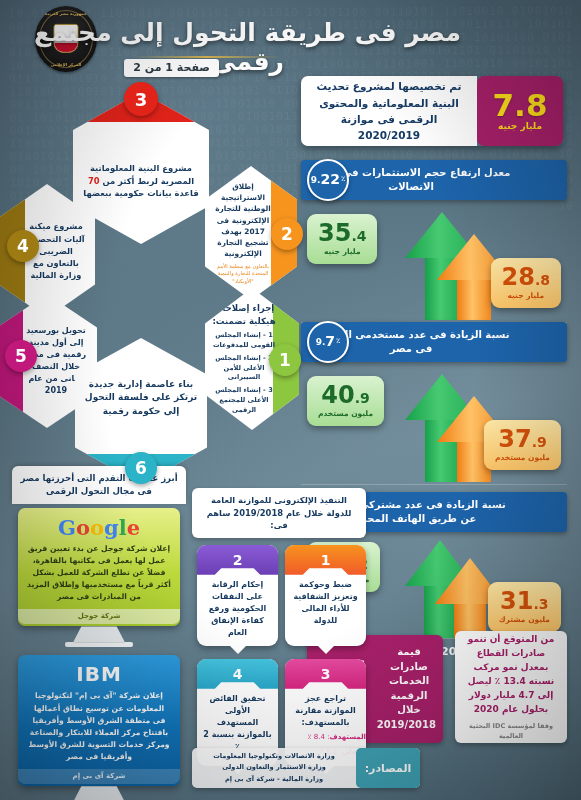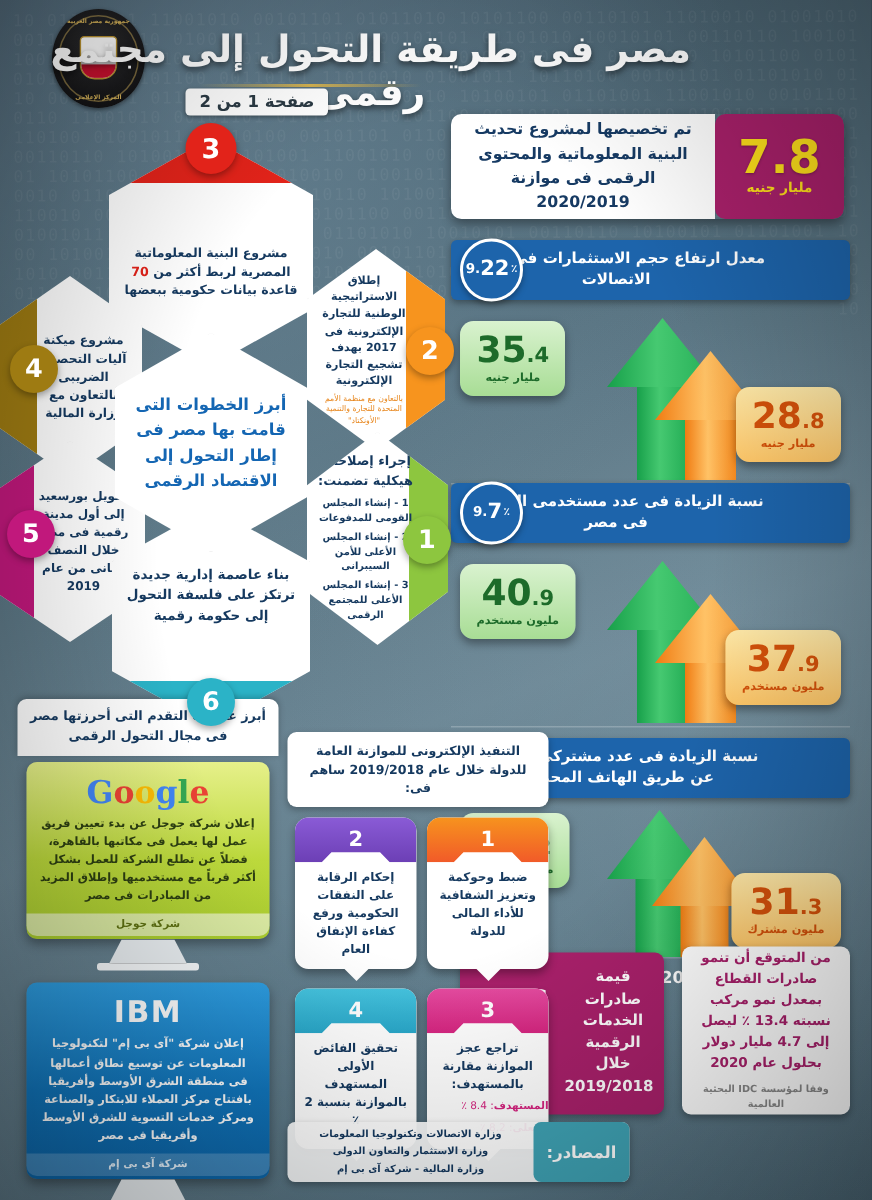--- a/index.html
+++ b/index.html
@@ -395,25 +395,20 @@
     <div class="bubble" style="position:absolute;left:262px;top:130px;width:32px;height:32px;border-radius:50%;background:#F7941E;color:#fff;font-size:17px;font-weight:bold;display:flex;align-items:center;justify-content:center;box-shadow:0 2px 5px rgba(0,0,0,.35);z-index:5;">2</div>
 
     <div class="hex hex-shell" style="left:-10px;top:96px;width:96px;height:134px;">
       <div class="accent" style="left:0;right:auto;top:0;bottom:0;width:26px;background:#9E7B12;"></div>
       <div class="inner" style="padding-left:24px;padding-right:6px;">
         <div class="body" style="font-size:8.2px;">مشروع ميكنة آليات التحصيل الضريبى بالتعاون مع وزارة المالية</div>
       </div>
     </div>
     <div class="bubble" style="position:absolute;left:-2px;top:142px;width:32px;height:32px;border-radius:50%;background:#9E7B12;color:#fff;font-size:17px;font-weight:bold;display:flex;align-items:center;justify-content:center;box-shadow:0 2px 5px rgba(0,0,0,.35);z-index:5;">4</div>
 
-    <div class="hex hex-shell center-hex" style="left:68px;top:134px;width:128px;height:146px;z-index:3;">
-      <div class="inner">
-        <div class="body">أبرز الخطوات التى قامت بها مصر فى إطار التحول إلى الاقتصاد الرقمى</div>
-      </div>
-    </div>
 
     <div class="hex hex-shell" style="left:196px;top:200px;width:94px;height:142px;">
       <div class="accent" style="left:auto;right:0;top:0;bottom:0;width:26px;background:#8DC63F;"></div>
       <div class="inner" style="padding-right:22px;padding-left:6px;flex-direction:column;align-items:stretch;">
         <div class="body" style="font-size:8.6px;margin-bottom:3px;">إجراء إصلاحات هيكلية تضمنت:</div>
         <div class="subnote" style="color:#15395f;">1 - إنشاء المجلس القومى للمدفوعات</div>
         <div class="subnote" style="color:#15395f;margin-top:3px;">2 - إنشاء المجلس الأعلى للأمن السيبرانى</div>
         <div class="subnote" style="color:#15395f;margin-top:3px;">3 - إنشاء المجلس الأعلى للمجتمع الرقمى</div>
       </div>
     </div>

